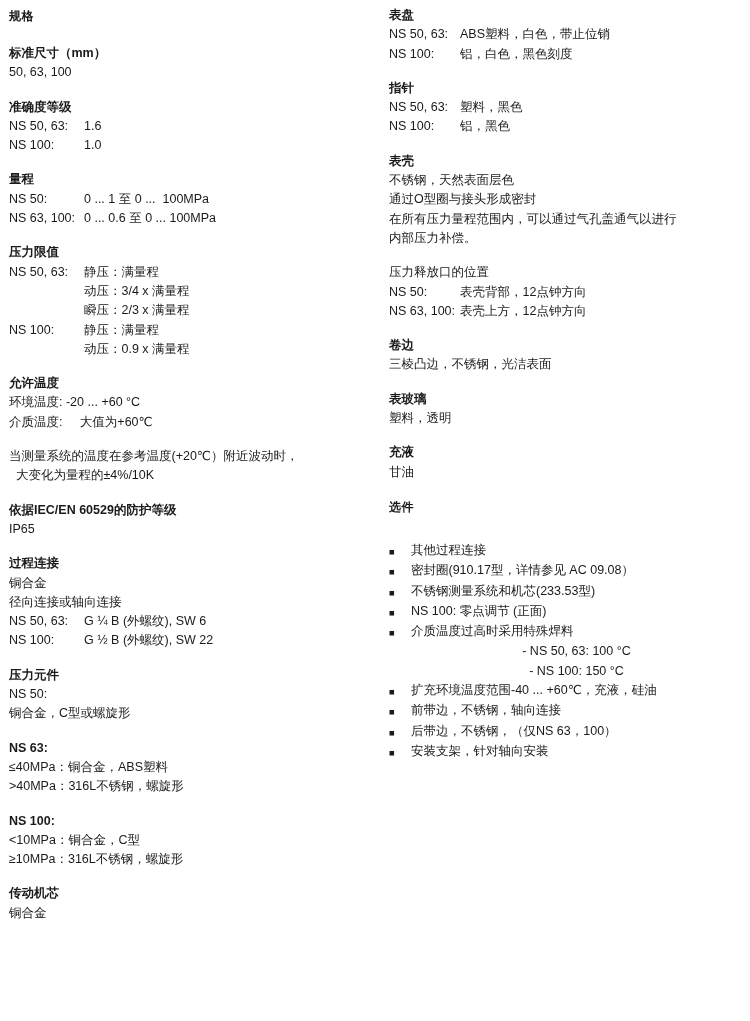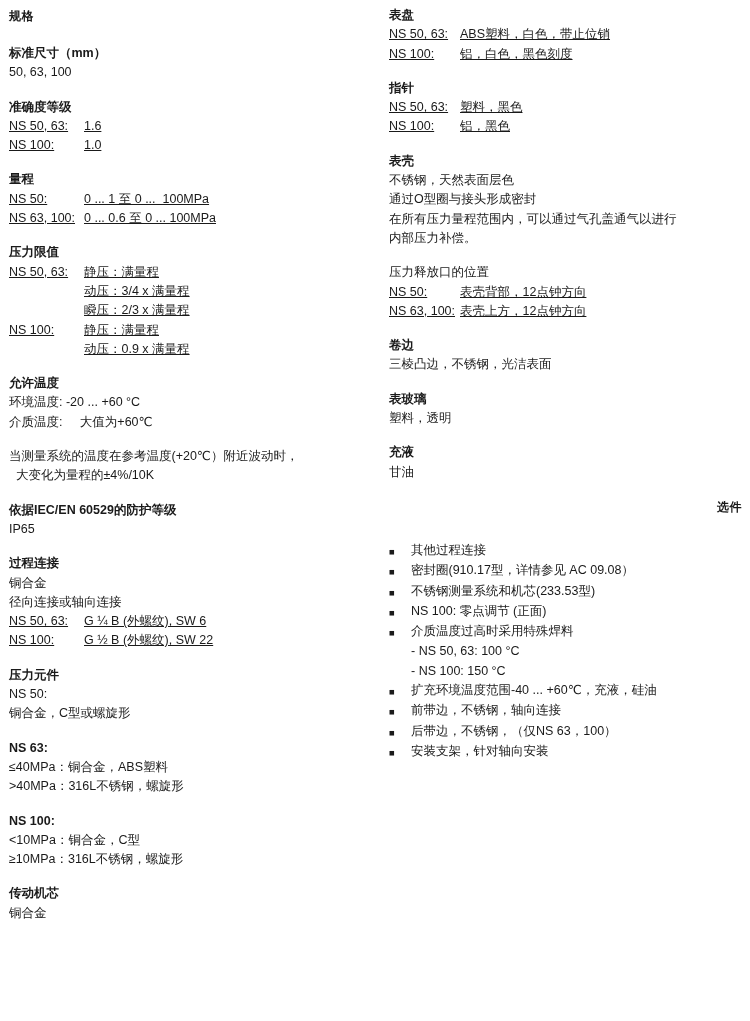--- a/index.html
+++ b/index.html
@@ -11,34 +11,34 @@
   }
   .page { display:flex; padding:6px 8px 0 9px; width:750px; }
   .col { flex:0 0 auto; }
   .col-left  { width:372px; }
   .col-right { width:361px; padding-left:8px; }
 
   .page-title {
     font-size:12px; font-weight:bold; line-height:21px;
     margin:0 0 17px 0; letter-spacing:0.5px;
   }
-  .options-title { margin-top:8px; margin-bottom:23px;text-align:right; }
+  .options-title { margin-top:8px; margin-bottom:23px; }
 
   .section { margin-bottom:15px; }
   .sec-heading { font-weight:bold; line-height:19.3px; white-space:pre-wrap; }
   .line { line-height:19.3px; white-space:pre-wrap; }
-  .row { display:flex; line-height:19.3px;text-decoration:underline; }
+  .row { display:flex; line-height:19.3px; }
   .col-left  .row-label { flex:0 0 75px; }
   .col-right .row-label { flex:0 0 71px; }
   .row-value { flex:1; white-space:pre-wrap; }
 
   .opt-item { display:flex; line-height:19.3px; align-items:flex-start; }
   .opt-bullet { flex:0 0 22px; font-size:9.5px; line-height:19.3px; padding-top:1px; }
   .opt-text { flex:1; white-space:pre-wrap; }
-  .opt-sub { line-height:19.3px; padding-left:22px; white-space:pre-wrap; }
+  .opt-sub { line-height:19.3px; padding-left:22px; white-space:pre-wrap;text-align:center; }
 </style>
 </head>
 <body style="background: rgb(255, 255, 255); color: rgb(26, 26, 26);">
 
 <div class="page">
   <div class="col col-left">
     <h1 class="page-title">规格</h1>
     <div id="left-sections">
         <section class="section">
           <div class="sec-heading">标准尺寸（mm）</div>

